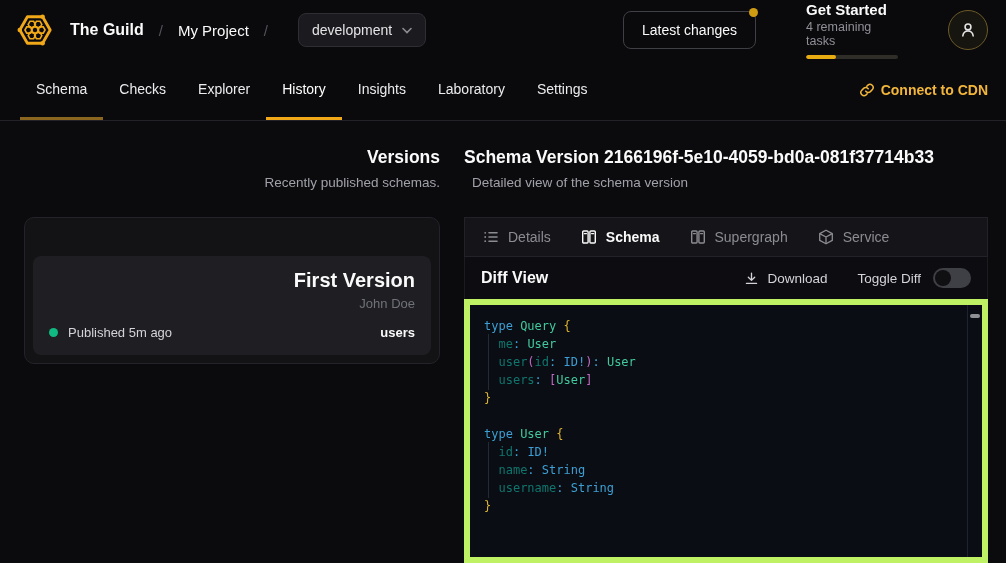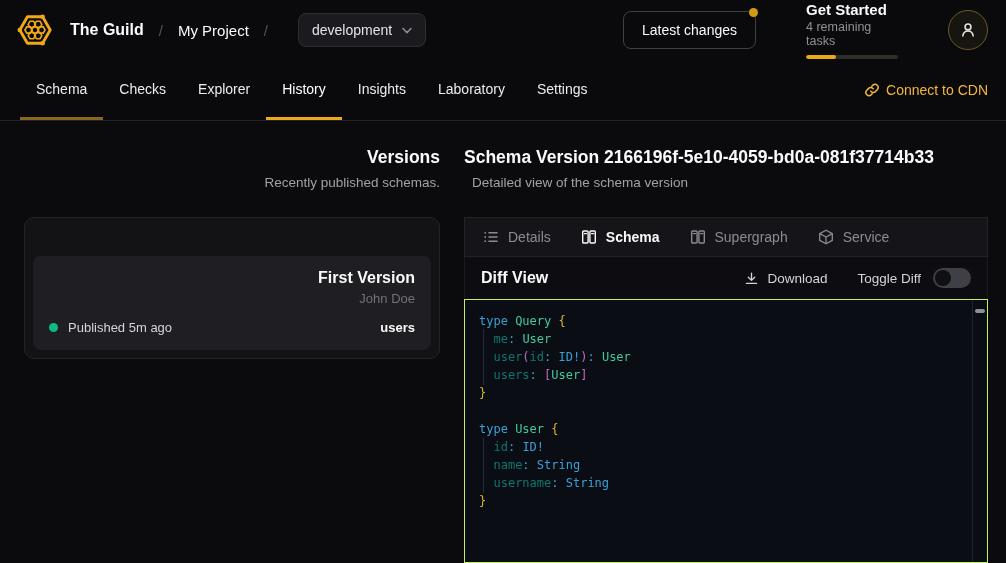--- a/index.html
+++ b/index.html
@@ -45,36 +45,36 @@
   }
 
   
   .nav { height:61px; display:flex; align-items:stretch; padding:0 18px 0 20px; border-bottom:1px solid #222228; background:#0a0a0c; }
   .nav-tab {
     display:flex; align-items:center; padding:0 16px; font-size:14px; color:#ececee;
     border-bottom:3px solid transparent; cursor:pointer;
   }
   .nav-tab.dim    { border-bottom-color:#8a661f; }
   .nav-tab.active { border-bottom-color:#f0a818; color:#ffffff; }
-  .cdn-link { margin-left:auto; display:flex; align-items:center; gap:6px; color:#f3b63b; font-size:14px; cursor:pointer; }
+  .cdn-link { margin-left:auto; display:flex; align-items:center; gap:6px; color:#f3b63b; font-size:14px; cursor:pointer;font-weight:bold; }
 
   
   .content { display:flex; padding:26px 18px 0 24px; height:442px; }
   .left-col  { width:416px; flex:0 0 auto; margin-right:24px;text-align:right; }
   .right-col { flex:1; display:flex; flex-direction:column; min-width:0; }
   .panel-title { font-size:17.5px; font-weight:700; color:#fafafa; }
   .panel-sub   { font-size:13.5px; color:#a1a1aa; margin-top:7px;margin-left:8px; }
 
   
   .versions-card {
     margin-top:27px; border:1px solid #232329; background:#131316;
     border-radius:10px; padding:38px 8px 8px;
   }
   .version-item { background:#1e1e23; border-radius:8px; padding:13px 16px 15px; cursor:pointer; }
-  .vi-name { font-size:16px; font-weight:700; color:#fafafa; }
+  .vi-name { font-size:20px; font-weight:700; color:#fafafa; }
   .vi-author { font-size:13px; color:#71717a; margin-top:4px; }
   .vi-row { display:flex; align-items:center; margin-top:14px; }
   .vi-dot { width:9px; height:9px; border-radius:50%; background:#10b981; margin-right:10px; }
   .vi-status { font-size:13px; color:#d4d4d8; }
   .vi-service { margin-left:auto; font-size:13px; font-weight:700; color:#fafafa; }
 
   
   .detail-tabs {
     margin-top:27px; height:40px; background:#151519; border:1px solid #222228;
     display:flex; align-items:center; padding:0 18px; gap:30px; flex:0 0 auto;
@@ -89,21 +89,21 @@
     display:flex; align-items:center; padding:0 16px; flex:0 0 auto;
   }
   .diff-title { font-size:16px; font-weight:700; color:#fafafa; }
   .download-btn { margin-left:auto; display:flex; align-items:center; gap:8px; color:#d4d4d8; font-size:13.5px; cursor:pointer; }
   .toggle-label { margin-left:30px; color:#d4d4d8; font-size:13.5px; }
   .toggle { margin-left:12px; width:38px; height:20px; border-radius:10px; background:#3f3f46; position:relative; cursor:pointer; }
   .toggle .knob { position:absolute; left:2px; top:2px; width:16px; height:16px; border-radius:50%; background:#101013; }
 
   
   .code-area {
-    flex:1; background:#0a0d13; border:1px solid #bef264; position:relative;
+    flex:1; background:#0a0d13; border:6px solid #bef264; position:relative;
     padding:12px 24px 0 14px; overflow:hidden;
     font-family:"DejaVu Sans Mono","Liberation Mono",monospace;
     font-size:12px; line-height:18px; color:#e8e8ec;
   }
   .code-line { position:relative; white-space:pre; height:18px; }
   .code-line.indented::before { content:""; position:absolute; left:4px; top:-1px; bottom:-1px; width:1px; background:#242a36; }
   .tk-kw  { color:#3d9fd4; }
   .tk-ty  { color:#42c99e; }
   .tk-br  { color:#ddb52f; }
   .tk-fld { color:#0f766e; }

